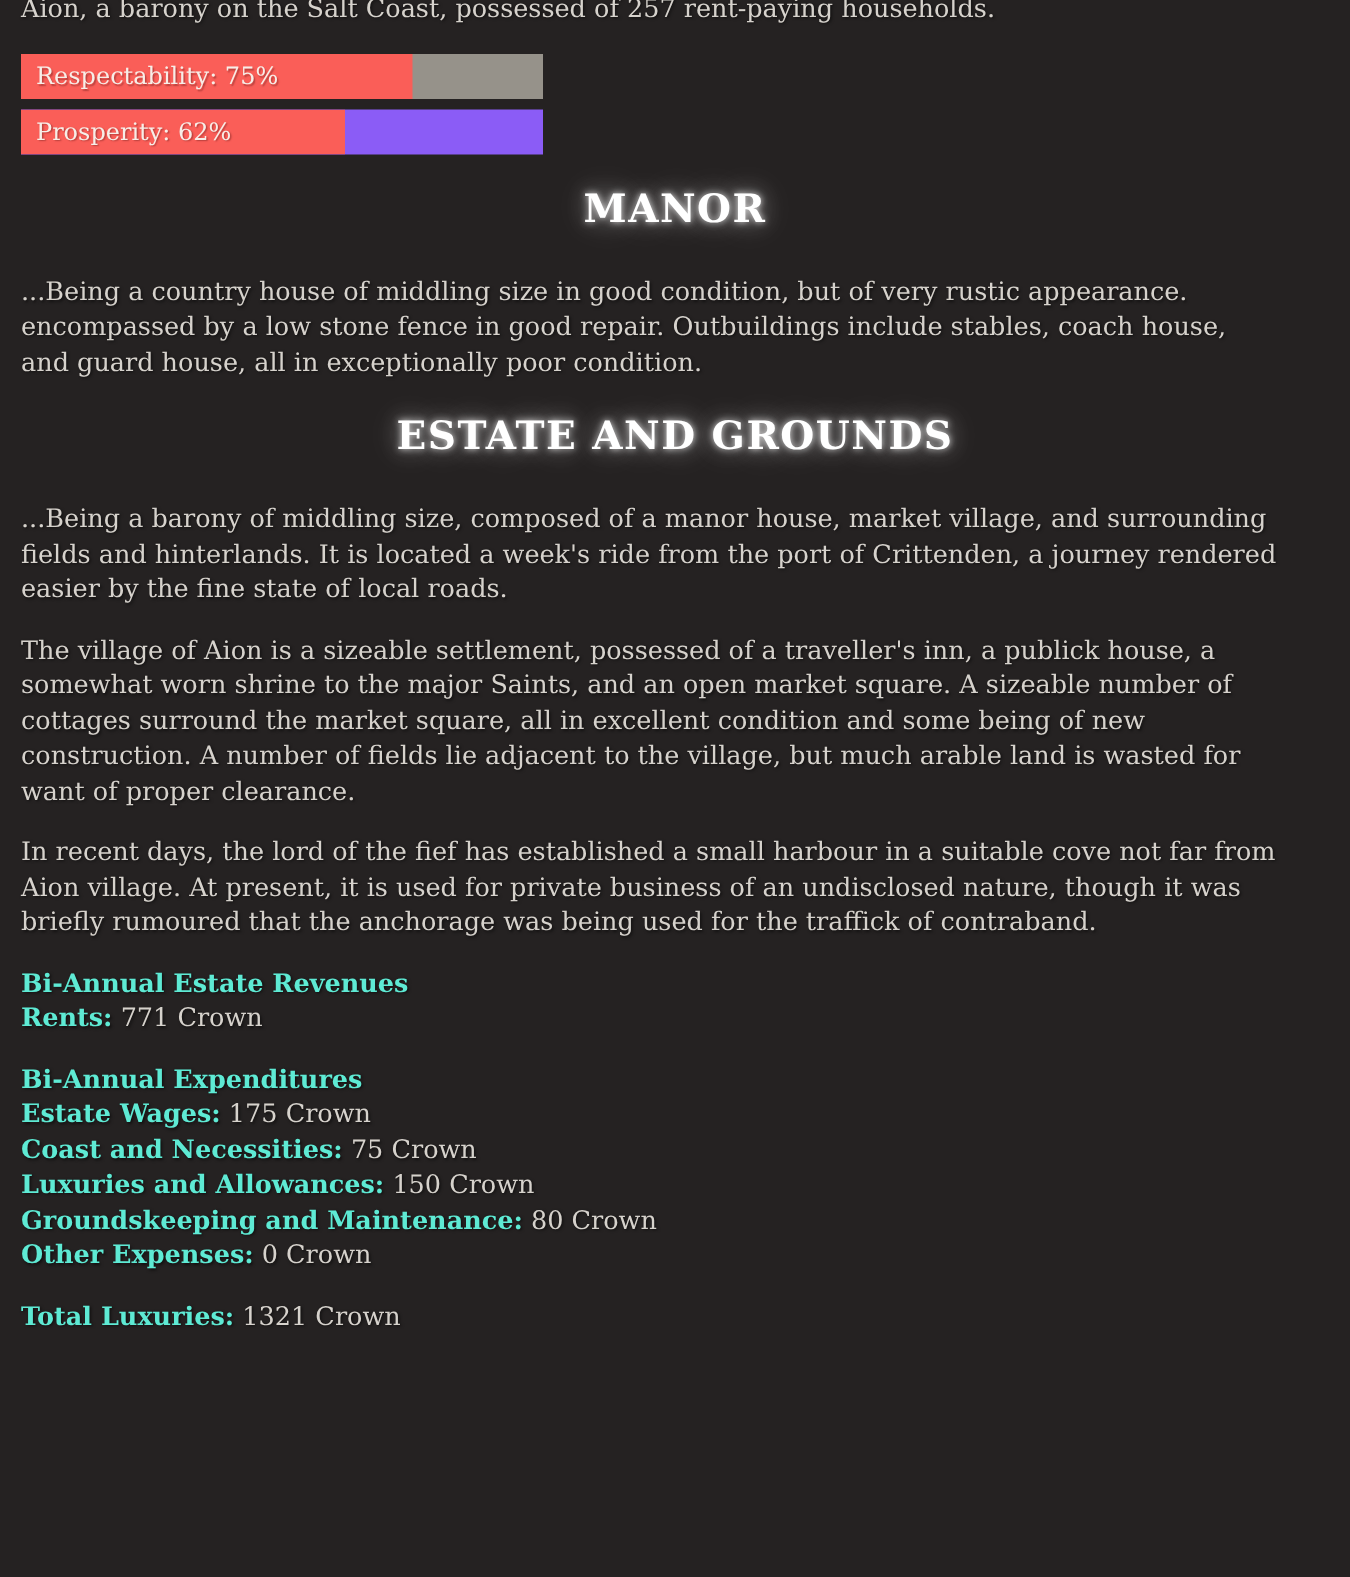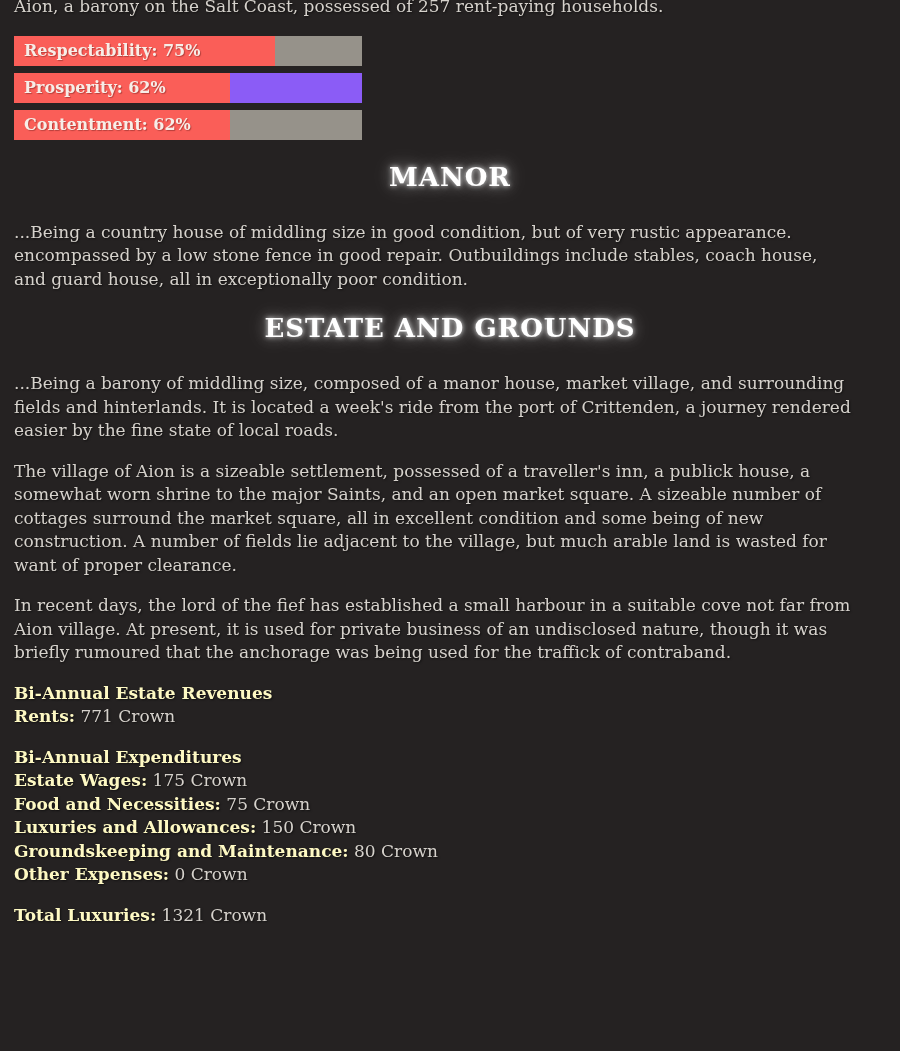--- a/index.html
+++ b/index.html
@@ -17,21 +17,20 @@
     padding: 0 14px;
     text-shadow: 1px 1px 2px rgba(0,0,0,0.55);
   }
   .intro {
     margin-top: -5px;
     max-width: 840px;
   }
   .stat-bars {
     margin-top: 17px;
     margin-bottom: 16px;
-    font-weight: bold;
   }
   .stat-bar {
     position: relative;
     width: 348px;
     height: 30px;
     background: #96928a;
     margin-bottom: 7px;
     overflow: hidden;
   }
   .stat-bar-fill {
@@ -62,42 +61,38 @@
   p.body-par {
     margin: 17px 0;
     max-width: 838px;
   }
   .fin-block {
     margin: 17px 0;
     max-width: 838px;
   }
   .fin-line strong, .fin-heading {
     font-weight: bold;
-    color: #fef9c3;
+    color: #5eead4;
   }
 </style>
 </head>
 <body>
 
 <div class="page">
 
   <p class="intro">Aion, a barony on the Salt Coast, possessed of 257 rent-paying households.</p>
 
   <div class="stat-bars">
     <div class="stat-bar" style="background: rgb(150, 146, 138);">
       <div class="stat-bar-fill" style="width: 75%; background: rgb(250, 94, 88);"></div>
       <span class="stat-bar-label">Respectability: 75%</span>
     </div>
     <div class="stat-bar" style="background: #8b5cf6;">
       <div class="stat-bar-fill" style="width: 62%; background: rgb(250, 94, 88);"></div>
       <span class="stat-bar-label">Prosperity: 62%</span>
-    </div>
-    <div class="stat-bar" style="background: rgb(150, 146, 138);">
-      <div class="stat-bar-fill" style="width: 62%; background: rgb(250, 94, 88);"></div>
-      <span class="stat-bar-label">Contentment: 62%</span>
     </div>
   </div>
 
   <h2 class="section-title">MANOR</h2>
 
   <p class="body-par">...Being a country house of middling size in good condition, but of very rustic appearance. encompassed by a low stone fence in good repair. Outbuildings include stables, coach house, and guard house, all in exceptionally poor condition.</p>
 
   <h2 class="section-title">ESTATE AND GROUNDS</h2>
 
   <p class="body-par">...Being a barony of middling size, composed of a manor house, market village, and surrounding fields and hinterlands. It is located a week's ride from the port of Crittenden, a journey rendered easier by the fine state of local roads.</p>
@@ -115,21 +110,21 @@
   </div>
 
   <div class="fin-block">
     <div class="fin-line">
       <span class="fin-heading">Bi-Annual Expenditures</span>
     </div>
     <div class="fin-line">
       <strong>Estate Wages:</strong><span> 175 Crown</span>
     </div>
     <div class="fin-line">
-      <strong>Food and Necessities:</strong><span> 75 Crown</span>
+      <strong>Coast and Necessities:</strong><span> 75 Crown</span>
     </div>
     <div class="fin-line">
       <strong>Luxuries and Allowances:</strong><span> 150 Crown</span>
     </div>
     <div class="fin-line">
       <strong>Groundskeeping and Maintenance:</strong><span> 80 Crown</span>
     </div>
     <div class="fin-line">
       <strong>Other Expenses:</strong><span> 0 Crown</span>
     </div>

